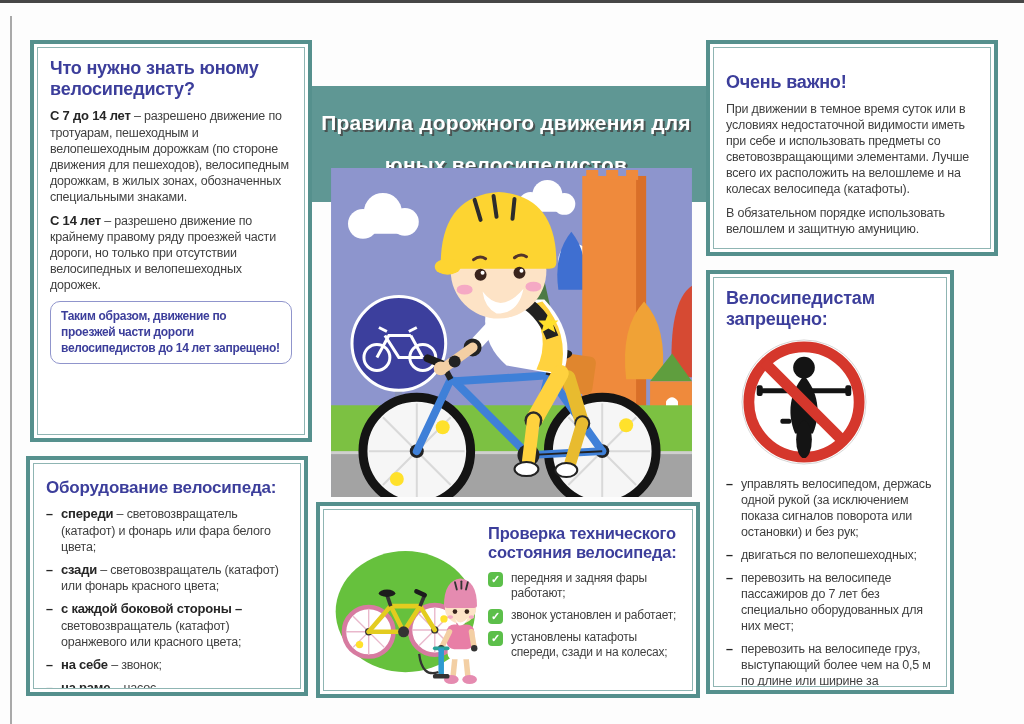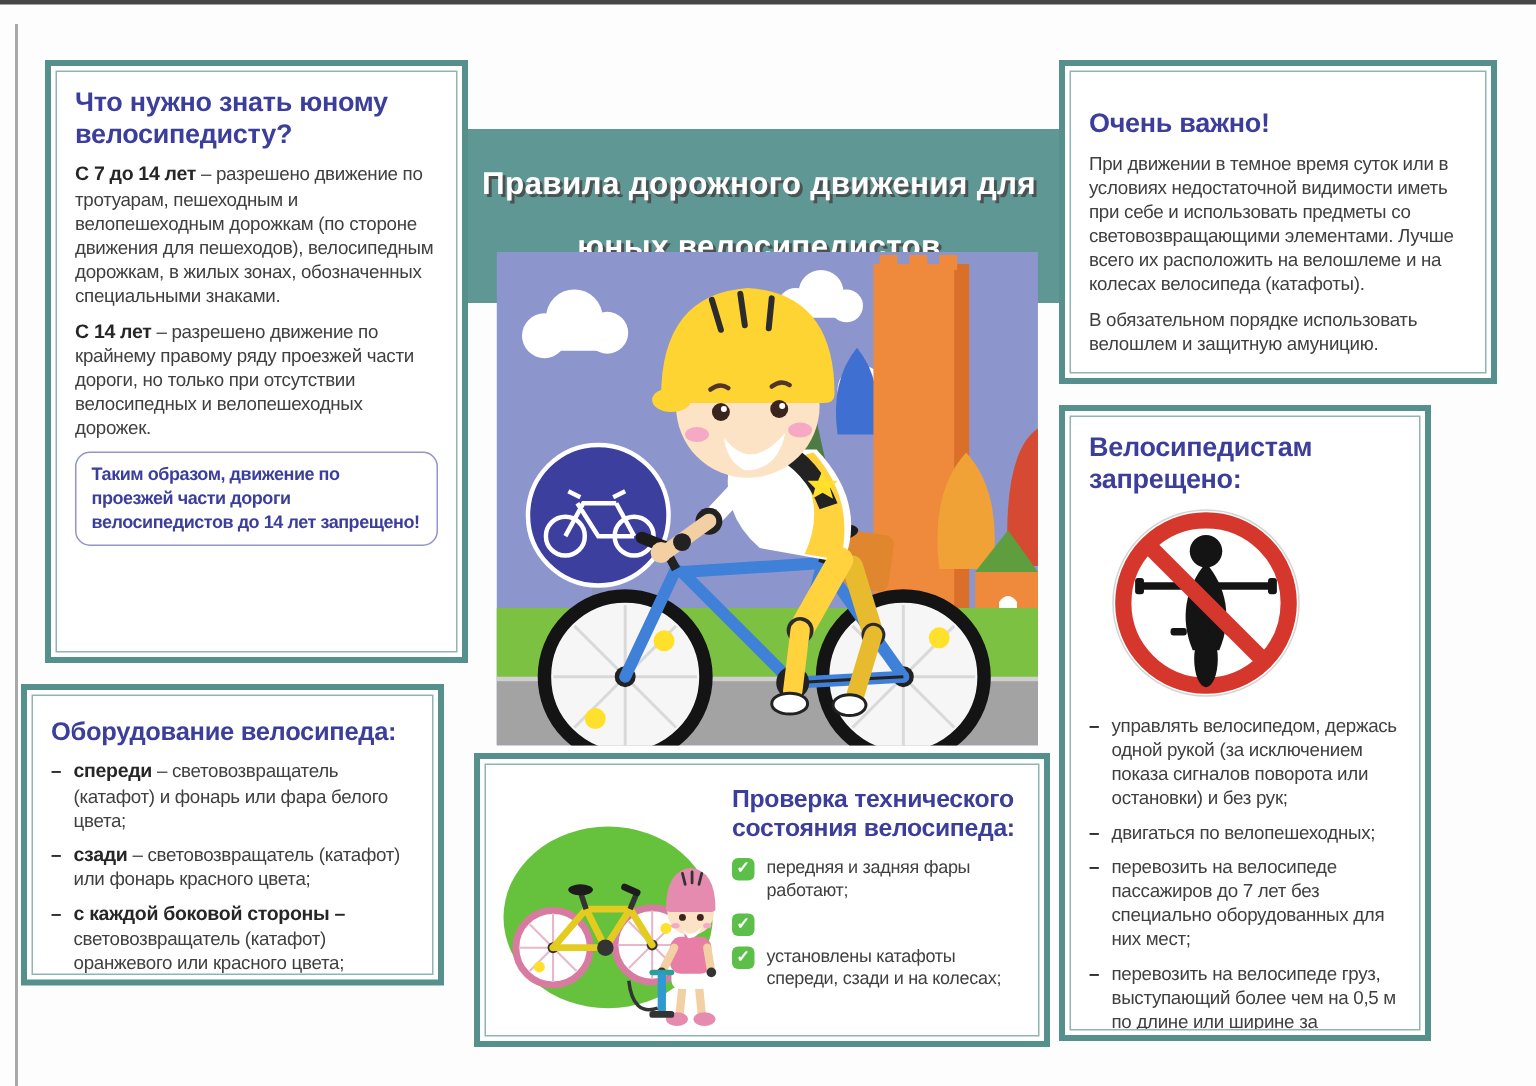--- a/index.html
+++ b/index.html
@@ -95,21 +95,21 @@
 
 <div class="panel" style="left:30px;top:40px;width:282px;height:402px">
   <div class="panel-inner">
     <h2>Что нужно знать юному велосипедисту?</h2>
     <p class="body-txt para"><span class="lead">С 7 до 14 лет</span> <span>– разрешено движение по тротуарам, пешеходным и велопешеходным дорожкам (по стороне движения для пешеходов), велосипедным дорожкам, в жилых зонах, обозначенных специальными знаками.</span></p>
     <p class="body-txt para"><span class="lead">С 14 лет</span> <span>– разрешено движение по крайнему правому ряду проезжей части дороги, но только при отсутствии велосипедных и велопешеходных дорожек.</span></p>
     <div class="note">Таким образом, движение по проезжей части дороги велосипедистов до 14 лет запрещено!</div>
   </div>
 </div>
 
-<div class="panel" style="left:14px;top:456px;width:282px;height:201px">
+<div class="panel" style="left:26px;top:456px;width:282px;height:240px">
   <div class="panel-inner eq-inner">
     <h2 class="eq-heading">Оборудование велосипеда:</h2>
     <div class="dash-row body-txt">
         <span class="dash">–</span>
         <span><span class="lead">спереди</span> <span>– световозвращатель (катафот) и фонарь или фара белого цвета;</span></span>
       </div>
     <div class="dash-row body-txt">
         <span class="dash">–</span>
         <span><span class="lead">сзади</span> <span>– световозвращатель (катафот) или фонарь красного цвета;</span></span>
       </div>
@@ -382,20 +382,21 @@
       </svg>
     </div>
     <div class="check-right">
       <h2 class="check-heading">Проверка технического состояния велосипеда:</h2>
       <div class="check-row">
           <span class="check-icon">✓</span>
           <span class="check-txt">передняя и задняя фары работают;</span>
         </div>
       <div class="check-row">
           <span class="check-icon">✓</span>
+          <span class="check-txt">звонок установлен и работает;</span>
         </div>
       <div class="check-row">
           <span class="check-icon">✓</span>
           <span class="check-txt">установлены катафоты спереди, сзади и на колесах;</span>
         </div>
 
     </div>
   </div>
 </div>
 

